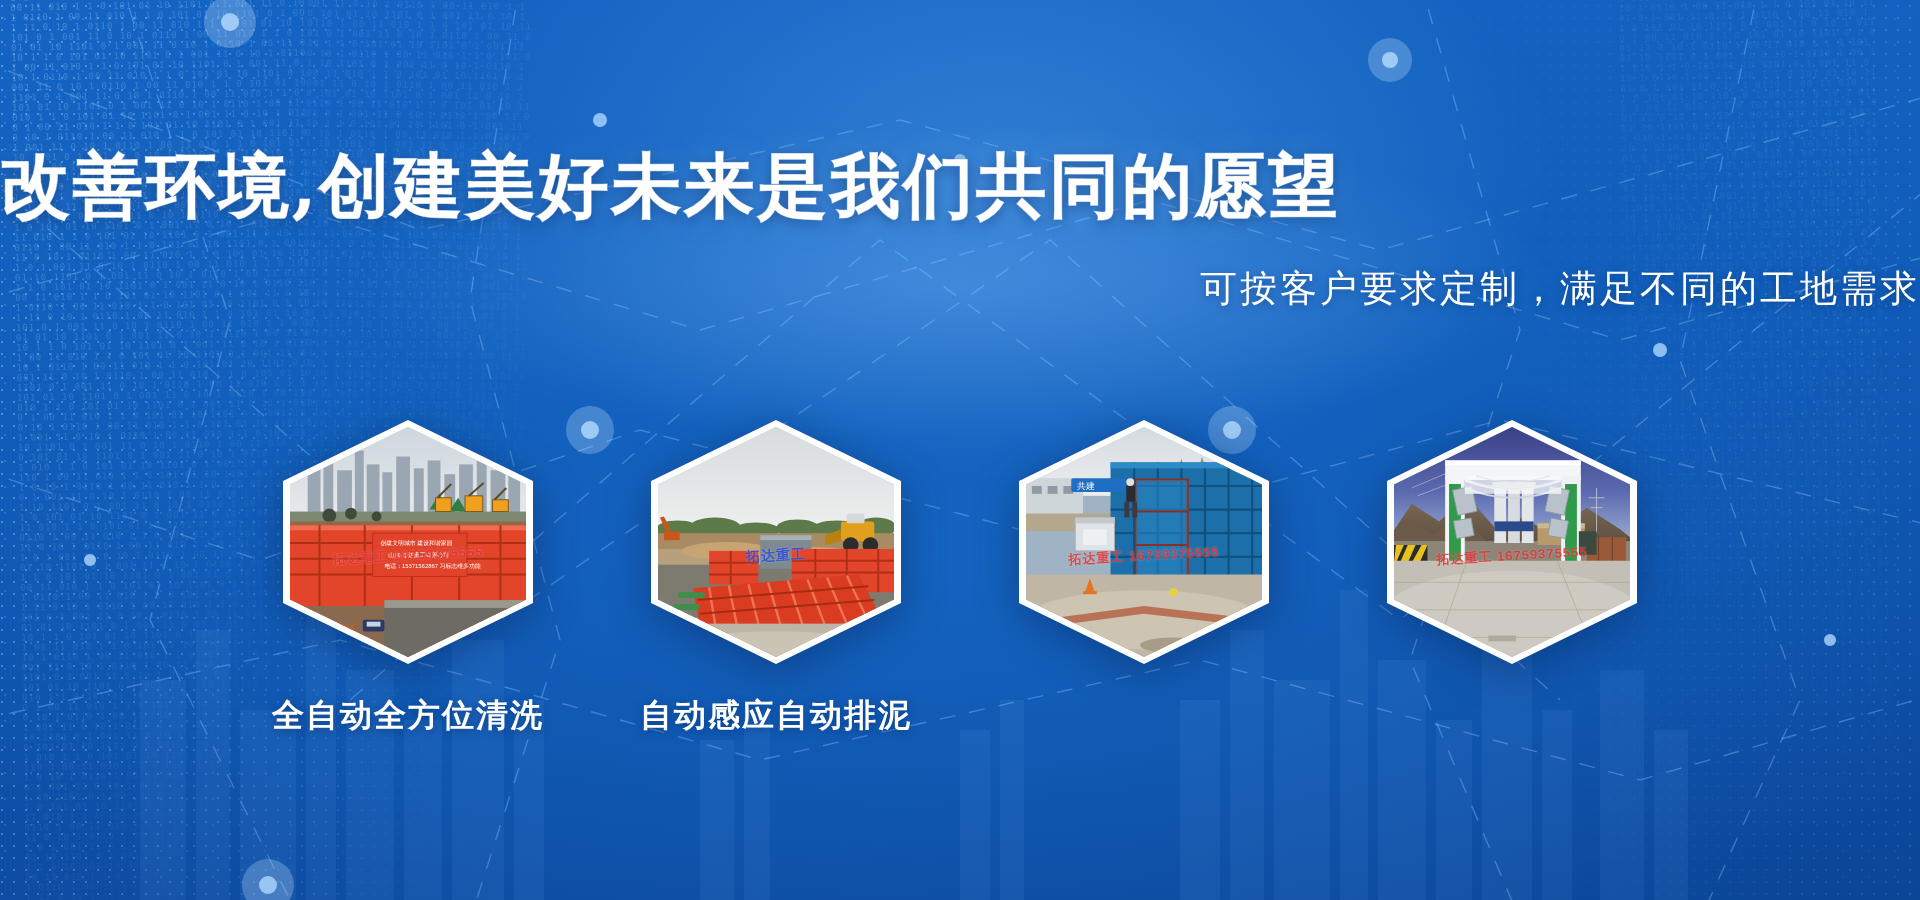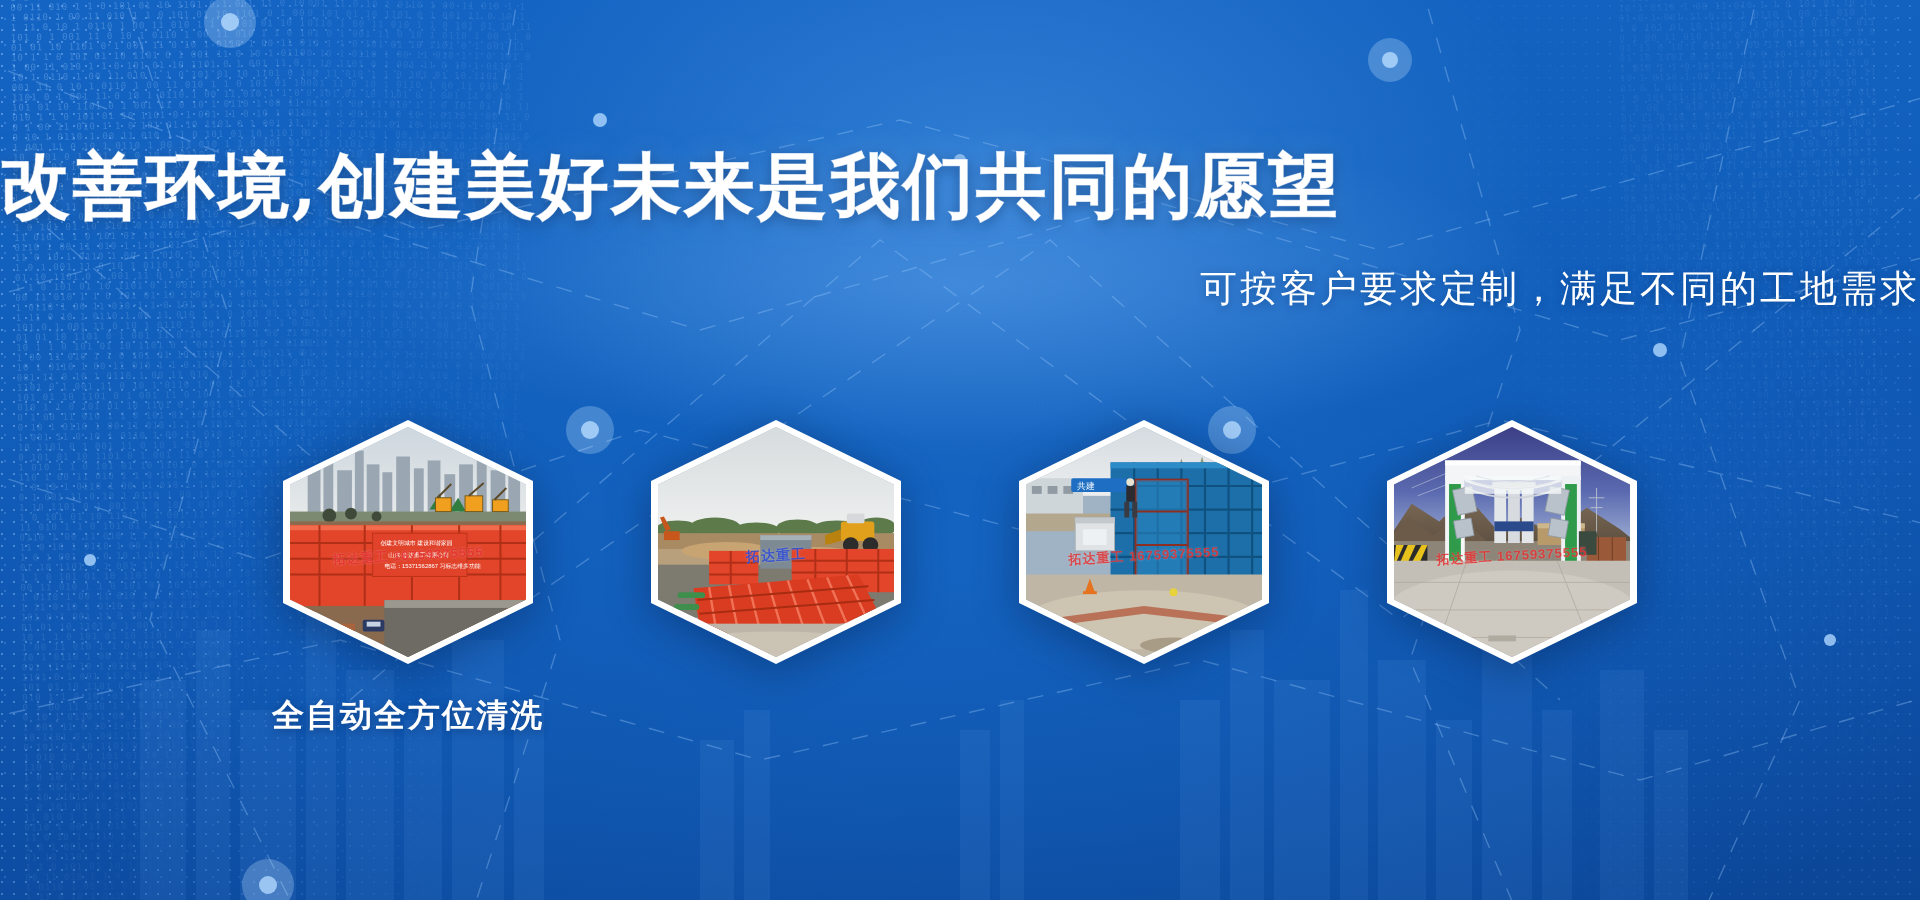--- a/index.html
+++ b/index.html
@@ -389,20 +389,21 @@
                 <rect x="16" y="180" width="26" height="6" rx="3"></rect>
               </g>
             <rect x="0" y="200" width="240" height="36" fill="#bdb5a7"></rect>
             <g fill="#cbc3b4">
                 <ellipse cx="120" cy="224" rx="110" ry="16"></ellipse>
               </g>
           </svg>
           <div class="wm blue">拓达重工</div>
         </div>
       </div>
+      <div class="cardlabel">自动感应自动排泥</div>
     </div>
 
     <div class="card">
       <div class="hexwrap">
         <div class="hex-outer"></div>
         <div class="hex-inner">
           <svg class="scene" viewBox="0 0 240 236" preserveAspectRatio="xMidYMid slice">
             <defs>
               <linearGradient id="sky3" x1="0" y1="0" x2="0" y2="1">
                 <stop offset="0%" stop-color="#d4dbe0"></stop>

